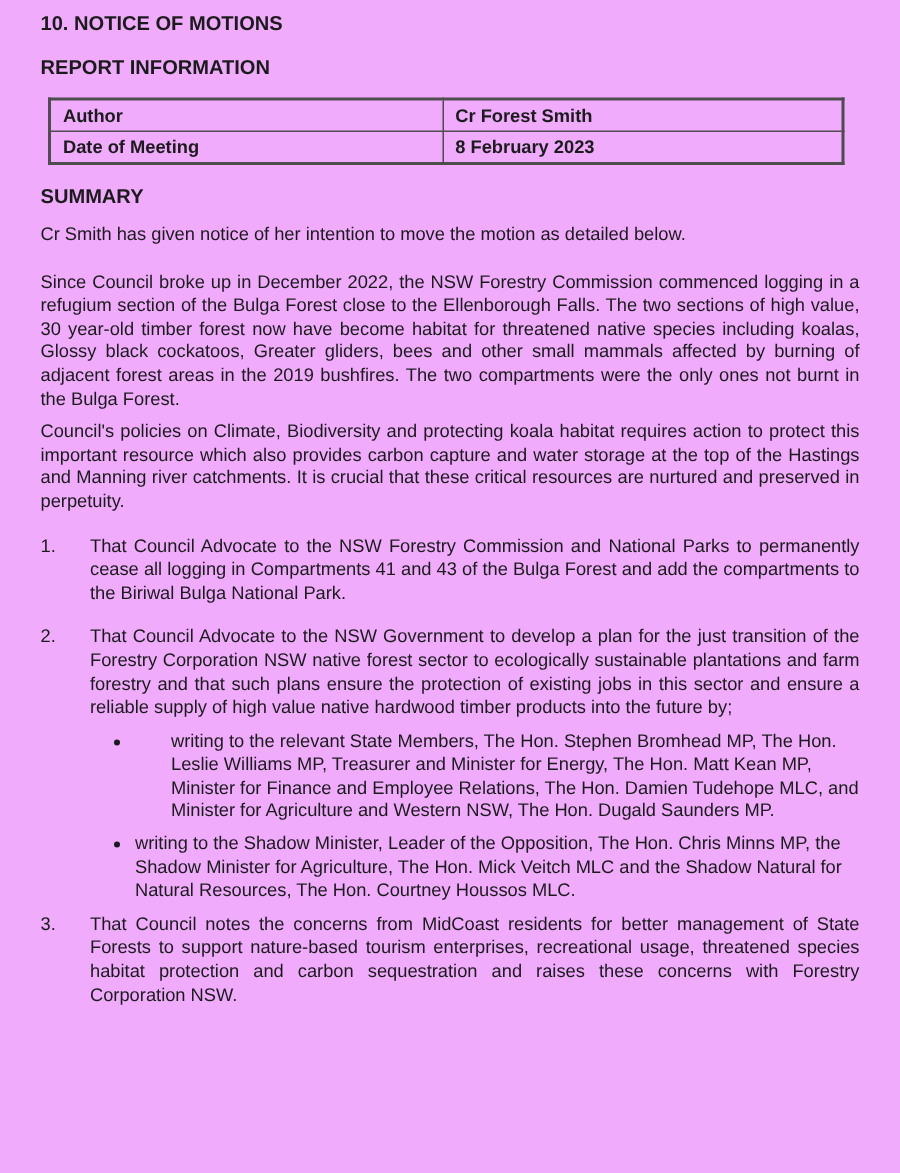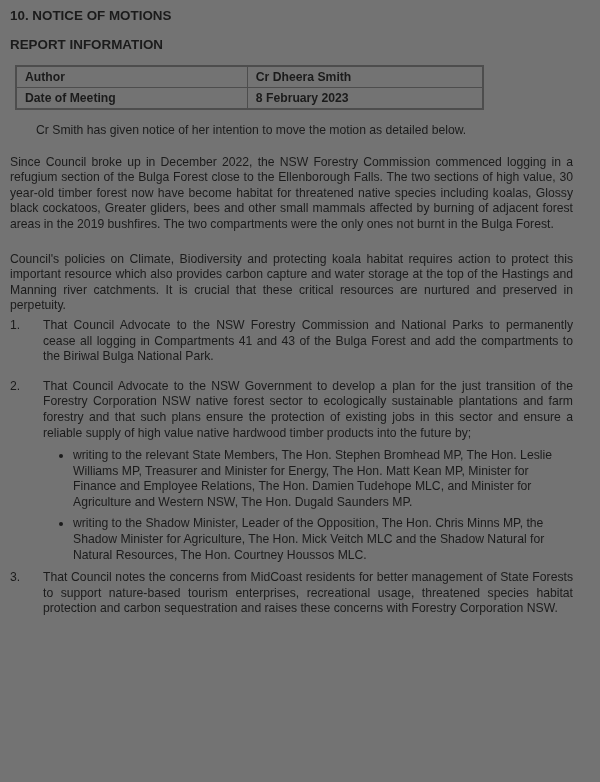--- a/index.html
+++ b/index.html
@@ -1,42 +1,42 @@
 <!DOCTYPE html>
 <html><head>
 <meta charset="utf-8">
 <style>
   html, body { margin: 0; padding: 0; background: #ffffff; }
   .page {
     position: relative;
     width: 600px;
     height: 782px;
     box-sizing: border-box;
-    padding: 8px 27px 0 10px;
-    background: #737373;
+    padding: 8px 27px 0 27px;
+    background: #f0abfc;
     color: #1b1b1b;
     font-family: "Liberation Sans", sans-serif;
     overflow: hidden;
   }
   .hd {
     font-weight: bold;
     font-size: 13.4px;
     line-height: 16px;
     margin: 0;
   }
   .hd-section     { margin-bottom: 13px; }
   .hd-motion      { margin-bottom: 13px; }
   .hd-reportinfo  { margin-bottom: 12px; }
   .hd-summary     { margin-bottom: 10px; }
   .hd-background  { margin-bottom: 12px; }
   .hd-notice      { margin-bottom: 12px; }
 
   table.report-table {
     border-collapse: collapse;
-    width: 469px;
+    width: 531px;
     margin: 0 0 13px 5px;
     table-layout: fixed;
   }
   table.report-table td {
     border: 1px solid #4d4d4d;
     font-weight: bold;
     font-size: 12.2px;
     line-height: 16px;
     padding: 2px 8px;
     vertical-align: middle;
@@ -44,23 +44,23 @@
   table.report-table { border: 2px solid #4d4d4d; }
   td.col-label { width: 49.5%; }
   td.col-value { width: 50.5%; }
 
   .body-text {
     font-size: 12.2px;
     line-height: 15.6px;
     margin: 0;
   }
   .just { text-align: justify; }
-  .p-summary    { margin-bottom: 16px; margin-left: 26px; }
-  .p-bg1        { margin-bottom: 19px; }
-  .p-bg2        { margin-bottom: 4px; }
+  .p-summary    { margin-bottom: 16px; }
+  .p-bg1        { margin-bottom: 6px; }
+  .p-bg2        { margin-bottom: 14px; }
 
   .motion-item {
     display: flex;
     font-size: 12.2px;
     line-height: 15.6px;
   }
   .motion-item .num {
     width: 33px;
     flex: 0 0 33px;
   }
@@ -85,47 +85,48 @@
   }
   .bullet-row .bullet-marker .dot {
     position: absolute;
     left: 1px;
     top: 6px;
     width: 4px;
     height: 4px;
     border-radius: 50%;
     background: #1b1b1b;
   }
-  .bullet-row.b1 { margin-bottom: 6px; }
+  .bullet-row.b1 { margin-bottom: 6px; gap: 24px; }
   .bullet-row.b2 { margin-bottom: 0; }
   .bullets-wrap { margin-top: 7px; }
 </style>
 </head>
 <body>
 
 <div class="page">
 
   <h1 class="hd hd-section">10. NOTICE OF MOTIONS</h1>
 
 
   <h3 class="hd hd-reportinfo">REPORT INFORMATION</h3>
 
   <table class="report-table">
     <tbody>
       <tr>
         <td class="col-label">Author</td>
-        <td class="col-value">Cr Dheera Smith</td>
+        <td class="col-value">Cr Forest Smith</td>
       </tr>
       <tr>
         <td class="col-label">Date of Meeting</td>
         <td class="col-value">8 February 2023</td>
       </tr>
     </tbody>
   </table>
 
+  <h3 class="hd hd-summary">SUMMARY</h3>
 
   <p class="body-text p-summary">Cr Smith has given notice of her intention to move the motion as detailed below.</p>
 
 
   <p class="body-text just p-bg1">Since Council broke up in December 2022, the NSW Forestry Commission commenced logging in a refugium section of the Bulga Forest close to the Ellenborough Falls. The two sections of high value, 30 year-old timber forest now have become habitat for threatened native species including koalas, Glossy black cockatoos, Greater gliders, bees and other small mammals affected by burning of adjacent forest areas in the 2019 bushfires. The two compartments were the only ones not burnt in the Bulga Forest.</p>
 
   <p class="body-text just p-bg2">Council's policies on Climate, Biodiversity and protecting koala habitat requires action to protect this important resource which also provides carbon capture and water storage at the top of the Hastings and Manning river catchments. It is crucial that these critical resources are nurtured and preserved in perpetuity.</p>
 
 
   <div class="motion-item mi-1">

